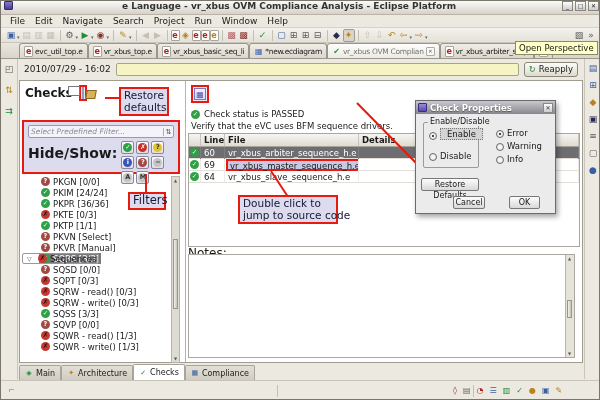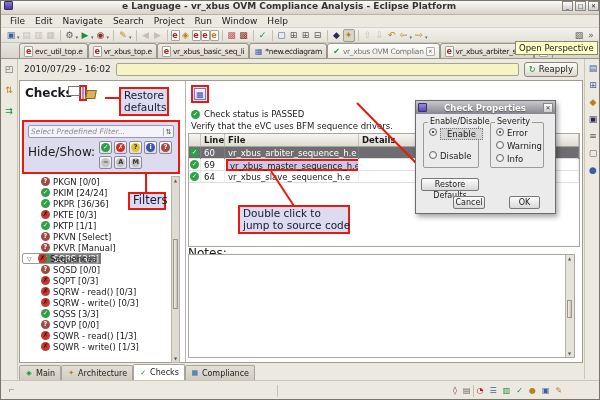--- a/index.html
+++ b/index.html
@@ -46,21 +46,21 @@
 .rdbtn::before{content:"";position:absolute;right:3px;bottom:2px;width:10px;height:8px;background:#fff;border:1px solid #777}
 .rdbtn::after{content:"";position:absolute;left:3px;top:2px;width:8px;height:7px;background:#d8b15a;border:1px solid #8a6a20;transform:skewX(-10deg)}
 .ann{position:absolute;background:var(--annotation_fill);border:2px solid var(--annotation_red);color:#15153a;font-size:10.5px;line-height:11.5px;padding:1px 3px;z-index:7;white-space:nowrap}
 
 .fpanel{left:21px;top:119px;width:158px;height:54px;border:2px solid var(--annotation_red);background:var(--annotation_fill);padding:3px 4px;z-index:2}
 .combo{height:13px;background:#f4f3fa;border:1px solid #9a96b4;border-radius:2px;display:flex;align-items:center}
 .cinput{flex:1;border:none;background:transparent;font-family:inherit;font-size:7.5px;padding:0 2px;min-width:0}
 .cinput::placeholder{font-style:italic;color:#8a8a96}
 .spin{width:10px;font-size:7px;color:#555;border-left:1px solid #b0aec8;text-align:center;flex:none}
 .hsrow{display:flex;margin-top:3px}
-.hslabel{font-size:12px;font-weight:normal;padding-top:4px;white-space:nowrap}
+.hslabel{font-size:14px;font-weight:bold;padding-top:4px;white-space:nowrap}
 .fbtns{display:flex;flex-wrap:wrap;gap:2px;margin-left:4px;width:112px}
 .fbtn{width:13px;height:13px;border:1px solid #8a86a0;border-radius:2px;background:linear-gradient(#fcfcfc,#dedede);display:flex;align-items:center;justify-content:center}
 .fc{width:9px;height:9px;border-radius:50%;font-size:6.5px;line-height:9px;text-align:center;color:#fff;font-weight:bold}
 .fbtn:nth-child(1) .fc{background:var(--pass_green)}
 .fbtn:nth-child(2) .fc{background:#cc2f28}
 .fbtn:nth-child(3) .fc{background:#e2c22e;color:#333}
 .fbtn:nth-child(4) .fc{background:#3a54b8}
 .fbtn:nth-child(5) .fc{background:var(--manual_maroon)}
 .fbtn:nth-child(6) .fc,.fbtn:nth-child(7) .fc,.fbtn:nth-child(8) .fc{background:#c4c4c4;color:#333}
 
@@ -105,26 +105,26 @@
 .vtab.sel{background:#fff;height:16px}
 .vti{font-size:7px;width:8px;text-align:center}
 
 .statusbar{left:0;top:379px;width:600px;height:21px;border-top:1px solid #c8c4ba;background:#ece9e1}
 .sbleft{position:absolute;left:7px;top:5px;font-size:8px;color:#777}
 .sbdiv{position:absolute;top:4px;width:1px;height:12px;background:#c4c0b6}
 .sbright{position:absolute;left:452px;top:5px;display:flex;gap:6px;align-items:center;font-size:8px}
 
 .dialog{left:414px;top:99px;width:141px;height:114px;background:#ebebeb;border:1px solid #6a6a72;box-shadow:2px 3px 5px rgba(0,0,0,.35);z-index:10}
 .dtitle{height:13px;background:linear-gradient(#c8c8cc,#87878f);display:flex;align-items:center;padding:0 2px;gap:3px}
-.dtext{flex:1;text-align:center;color:#fff;font-weight:bold;font-size:8.5px;text-shadow:0 1px 1px #555}
+.dtext{flex:1;text-align:left;color:#fff;font-weight:bold;font-size:8.5px;text-shadow:0 1px 1px #555}
 .dicon{width:9px;height:9px;background:linear-gradient(#9a8ae0,#5a4aa8);border:1px solid #3a2a80;border-radius:1px;flex:none}
 .dclose{width:10px;height:10px;border:1px solid #888;background:linear-gradient(#fdfdfd,#ccc);font-size:6px;line-height:8px;text-align:center;color:#333;flex:none}
 .grp{position:absolute;border:1px solid #9a9a9a;border-radius:2px}
 .grplab{position:absolute;top:-6px;left:4px;background:#ebebeb;padding:0 2px;font-size:8px;white-space:nowrap}
-.opt{position:absolute;display:flex;align-items:flex-start;gap:3px;font-size:8.5px;white-space:nowrap}
+.opt{position:absolute;display:flex;align-items:flex-end;gap:3px;font-size:8.5px;white-space:nowrap}
 .rad{width:8px;height:8px;border:1px solid #6a6a66;border-radius:50%;background:radial-gradient(#fff,#ddd);position:relative;flex:none}
 .rad.on::after{content:"";position:absolute;left:2px;top:2px;width:2px;height:2px;background:#111;border-radius:50%}
 .focuslab{background:#d4d4d4;border:1px dotted #777;padding:0 6px}
 .btn{position:absolute;background:linear-gradient(#fdfdfd,#d8d8d8);border:1px solid #777;border-radius:2px;font-size:8px;text-align:center;line-height:11px}
 
 .lines{position:absolute;left:0;top:0;z-index:6;pointer-events:none}
 .tooltip{left:514px;top:40px;background:var(--tooltip_yellow);border:1px solid #8a8a6a;font-size:8.5px;padding:1px 3px;z-index:12;white-space:nowrap}
 </style>
 </head>
 <body>
@@ -453,21 +453,21 @@
     <div class="trw">
       <span class="c0">
           <span class="st" style="background:var(--pass_green);color:#fff">✓</span>
         </span>
       <span class="c1">64</span>
       <span class="c2">vr_xbus_slave_sequence_h.e</span>
       <span class="c3"></span>
     </div>
   </div>
 
-  <div class="ann" style="left:237px;top:204px;width:112px">
+  <div class="ann" style="left:237px;top:194px;width:100px">
     <span style="display:block">Double click to</span>
     <span style="display:block">jump to source code</span>
   </div>
 
   <div class="abs noteslab">Notes:</div>
   <div class="abs notes">
     <textarea class="notesta" style=""></textarea>
     <span class="nsb">
       <span class="sbarr" style="top:1px">▲</span>
       <span class="nsbt"></span>
@@ -528,23 +528,20 @@
       <span class="grplab">Enable/Disable</span>
     </div>
     <span class="opt" style="left:13px;top:27px">
         <span class="rad on"></span>
         <span class="focuslab">Enable</span>
       </span>
     <span class="opt" style="left:13px;top:50px">
         <span class="rad"></span>
         <span>Disable</span>
       </span>
-    <div class="grp" style="left:74px;top:21px;width:54px;height:46px">
-      <span class="grplab">Severity</span>
-    </div>
     <span class="opt" style="left:80px;top:27px">
         <span class="rad on"></span>
         <span>Error</span>
       </span>
     <span class="opt" style="left:80px;top:40px">
         <span class="rad"></span>
         <span>Warning</span>
       </span>
     <span class="opt" style="left:80px;top:53px">
         <span class="rad"></span>

